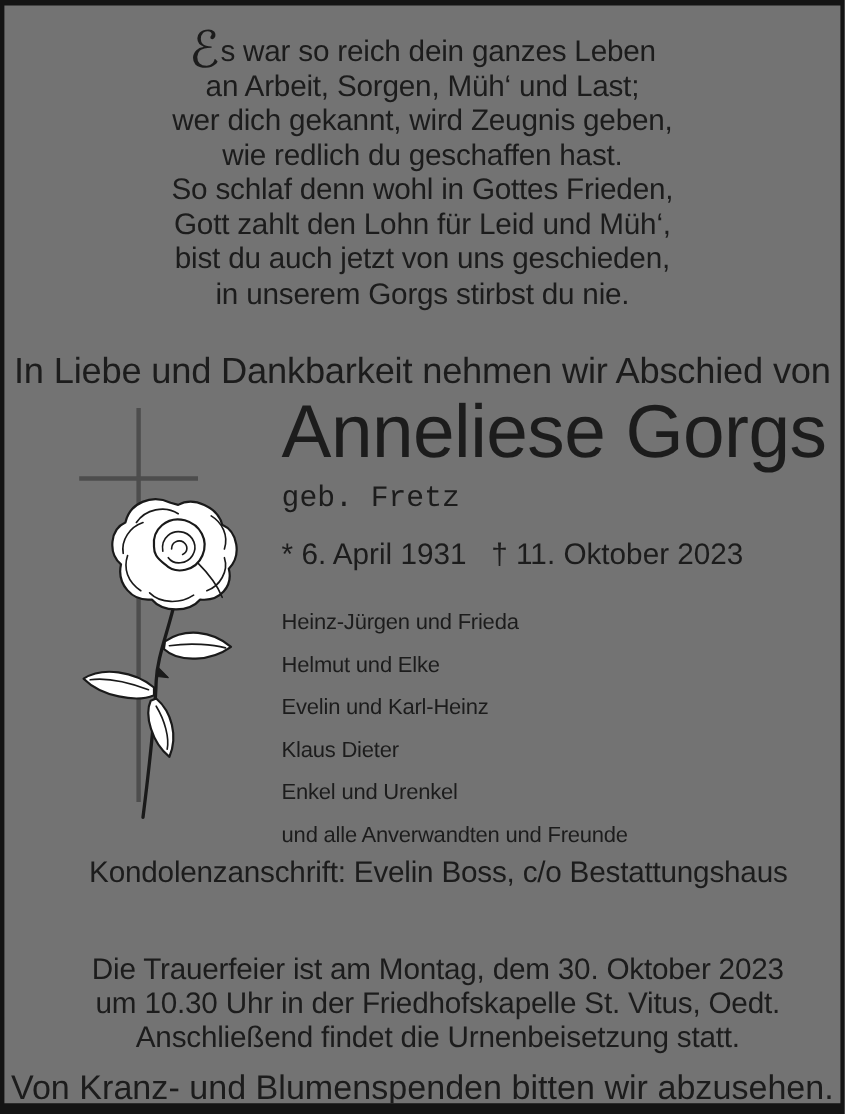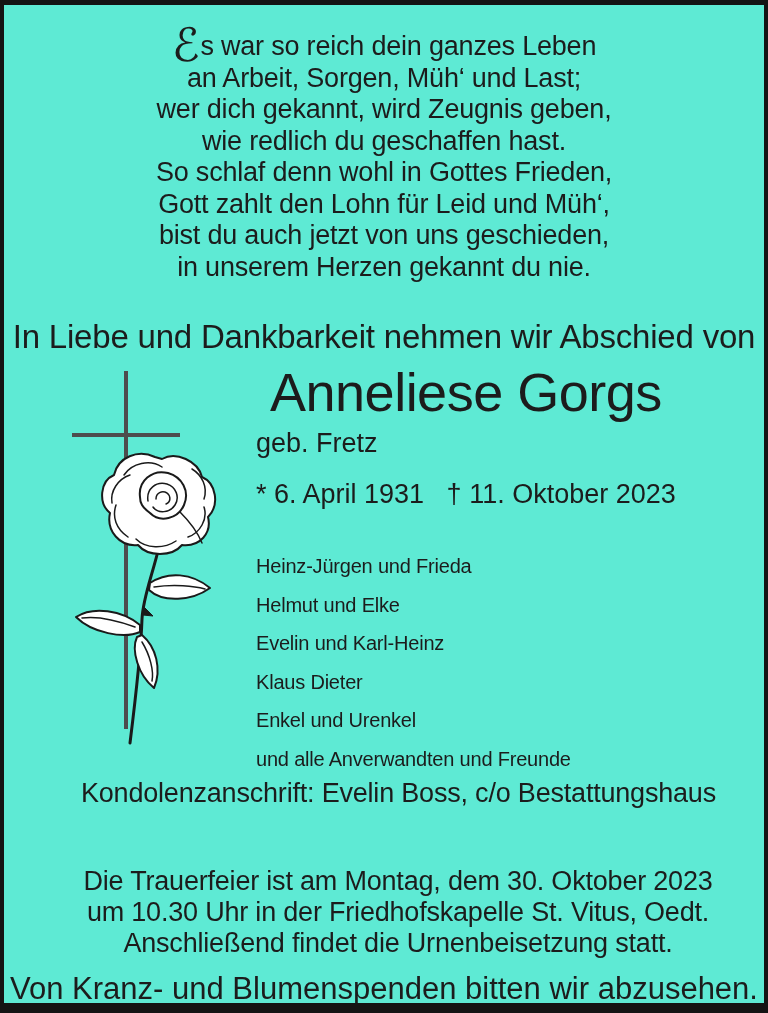--- a/index.html
+++ b/index.html
@@ -1,21 +1,21 @@
 <!DOCTYPE html>
 <html><head>
 <meta charset="utf-8">
 <style>
   * { margin: 0; padding: 0; box-sizing: border-box; }
   html, body { background: #ffffff; }
   .page {
     position: relative;
     width: 768px;
     height: 1013px;
-    background: #5eead4;
+    background: #737373;
     border-style: solid;
     border-color: #141414;
     border-width: 5px 4px 10px 4px;
     font-family: "Liberation Sans", sans-serif;
     color: #1c1c1c;
     overflow: hidden;
   }
   .poem {
     position: absolute;
     top: 26px; left: 0; width: 100%;
@@ -41,28 +41,28 @@
   .illustration {
     position: absolute;
     left: 36px; top: 352px;
     width: 200px; height: 390px;
   }
   .deceased {
     position: absolute;
     left: 252px; top: 358px;
   }
   .deceased .name {
-    font-size: 54px;
+    font-size: 68px;
     line-height: 58px;
     letter-spacing: -0.5px;
-    text-align: center;
   }
   .deceased .maiden {
     font-size: 27px;
-    margin-top: 7px;
+    margin-top: 18px;
+    font-family: Liberation Mono, monospace;
   }
   .deceased .dates {
     font-size: 27px;
     margin-top: 20px;
     white-space: pre-wrap;
   }
   .mourners {
     position: absolute;
     left: 252px; top: 542px;
     font-size: 20px;
@@ -100,21 +100,21 @@
 <div class="page">
 
   <div class="poem">
     <div class="poem-line"><span class="initial">ℰ</span><span>s war so reich dein ganzes Leben</span></div>
     <div class="poem-line">an Arbeit, Sorgen, Müh‘ und Last;</div>
     <div class="poem-line">wer dich gekannt, wird Zeugnis geben,</div>
     <div class="poem-line">wie redlich du geschaffen hast.</div>
     <div class="poem-line">So schlaf denn wohl in Gottes Frieden,</div>
     <div class="poem-line">Gott zahlt den Lohn für Leid und Müh‘,</div>
     <div class="poem-line">bist du auch jetzt von uns geschieden,</div>
-    <div class="poem-line">in unserem Herzen gekannt du nie.</div>
+    <div class="poem-line">in unserem Gorgs stirbst du nie.</div>
   </div>
 
   <div class="intro">In Liebe und Dankbarkeit nehmen wir Abschied von</div>
 
   <svg class="illustration" viewBox="0 0 200 390" xmlns="http://www.w3.org/2000/svg">
     <g>
       <line x1="86" y1="14" x2="86" y2="372" stroke="#4d4d4d" stroke-width="4"></line>
       <line x1="32" y1="78" x2="140" y2="78" stroke="#4d4d4d" stroke-width="4"></line>
     </g>
     <g stroke="#1a1a1a" fill="none" stroke-width="2" stroke-linecap="round" stroke-linejoin="round">

